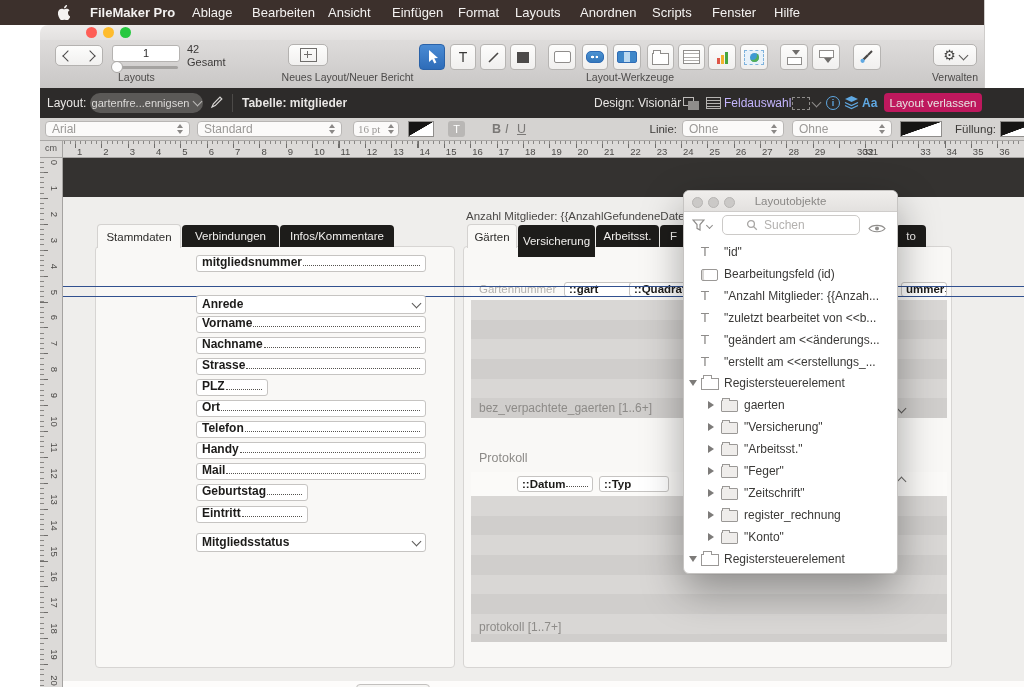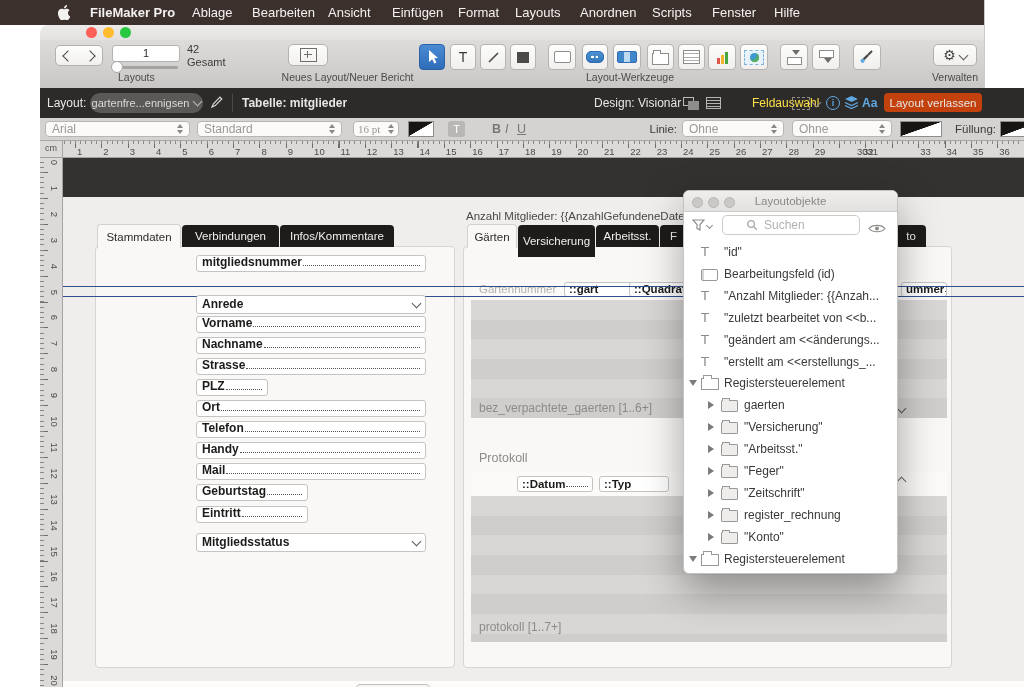--- a/index.html
+++ b/index.html
@@ -49,21 +49,21 @@
   .g-drag .bx{position:absolute;left:2px;bottom:0;width:13px;height:6px;border:1px solid #8f8d8b;background:#fff;}
   .g-drag .ar{position:absolute;left:7px;top:0;width:0;height:0;border-left:4px solid transparent;border-right:4px solid transparent;border-top:5px solid #6f6d6b;}
   .g-drag.v2 .ar{top:4px;}
   .g-drag.v2 .bx{bottom:auto;top:0;}
 
   
   #layoutbar{position:absolute;left:40px;top:88px;width:984px;height:30px;background:#2d2b2a;z-index:1;}
   .lb-text{position:absolute;top:8px;font-size:12px;color:#e8e6e4;white-space:nowrap;}
   #layout-pill{position:absolute;left:50px;top:5px;width:113px;height:20px;background:#5b5957;border-radius:10px;display:flex;align-items:center;justify-content:center;gap:5px;font-size:11px;color:#dcdad8;}
   #lb-div{position:absolute;left:192px;top:6px;width:1px;height:18px;background:#4c4a48;}
-  #exit-btn{position:absolute;left:844px;top:5px;width:98px;height:19px;background:#c2410c;border-radius:4px;font-size:11.5px;color:#e8e6e4;display:flex;align-items:center;justify-content:center;}
+  #exit-btn{position:absolute;left:844px;top:5px;width:98px;height:19px;background:#be185d;border-radius:4px;font-size:11.5px;color:#e8e6e4;display:flex;align-items:center;justify-content:center;}
   .lb-icon{position:absolute;}
   #design-icon b{position:absolute;width:9px;height:7px;border:1.5px solid #bdbbb9;display:block;}
   #design-icon b:first-child{left:0;top:0;background:transparent;}
   #design-icon b:last-child{left:5px;top:4px;background:#8f8d8b;border-color:#8f8d8b;}
   #fieldsel-icon{width:13px;height:10px;border:1.5px solid #b5b3b1;background:repeating-linear-gradient(to bottom,transparent 0 2px,#b5b3b1 2px 3px);}
   #dashed-icon{width:16px;height:11px;border:1px dashed #8f8d8b;}
   #info-icon{width:12px;height:12px;border:1.5px solid #5fa8e2;border-radius:50%;color:#5fa8e2;font-size:9px;text-align:center;line-height:12px;font-weight:700;box-sizing:content-box;}
 
   
   #formatbar{position:absolute;left:40px;top:118px;width:984px;height:22px;background:#d5d3d1;border-bottom:1px solid #a9a7a5;z-index:1;overflow:hidden;}
@@ -256,21 +256,21 @@
     </span>
     <div id="lb-div"></div>
     <span class="lb-text" style="left:202px;font-weight:600;">Tabelle: mitglieder</span>
 
     <span class="lb-text" style="left:554px;">Design: Visionär</span>
     <span class="lb-icon" id="design-icon" style="left:643px;top:9px;width:16px;height:13px;">
         <b></b>
         <b></b>
       </span>
     <span class="lb-icon" id="fieldsel-icon" style="left:666px;top:9px;"></span>
-    <span class="lb-text" style="left:712px;color:#fde047;">Feldauswahl</span>
+    <span class="lb-text" style="left:684px;color:#c4b5fd;">Feldauswahl</span>
     <span class="lb-icon" id="dashed-icon" style="left:752px;top:9px;"></span>
     <span class="lb-icon chev-down" style="left:773px;top:11px;border-color:#8f8d8b;"></span>
     <span class="lb-icon" id="info-icon" style="left:786px;top:8px;">i</span>
     <span class="lb-icon" style="left:804px;top:7px;">
       <svg width="15" height="15" viewBox="0 0 15 15">
           <path d="M7.5 1 L14 4 7.5 7 1 4 Z" fill="#5fa8e2"></path>
           <path d="M1 7.5 L7.5 10.5 14 7.5" stroke="#5fa8e2" fill="none" stroke-width="1.3"></path>
           <path d="M1 10.5 L7.5 13.5 14 10.5" stroke="#5fa8e2" fill="none" stroke-width="1.3"></path>
         </svg>
     </span>

